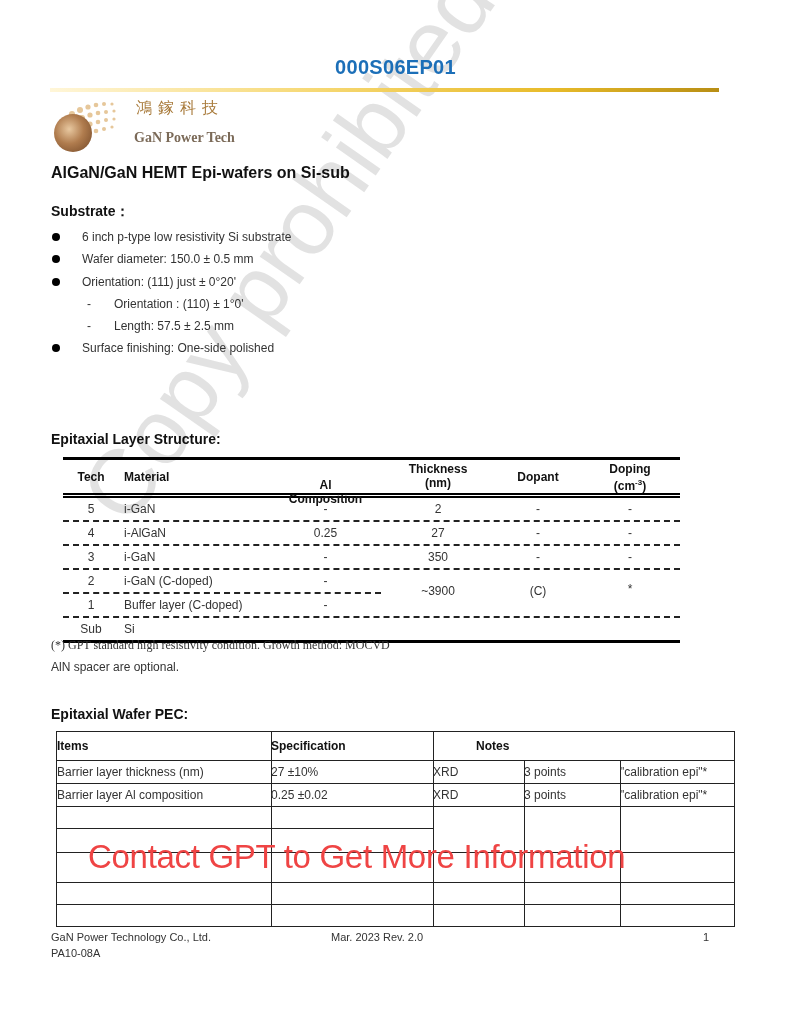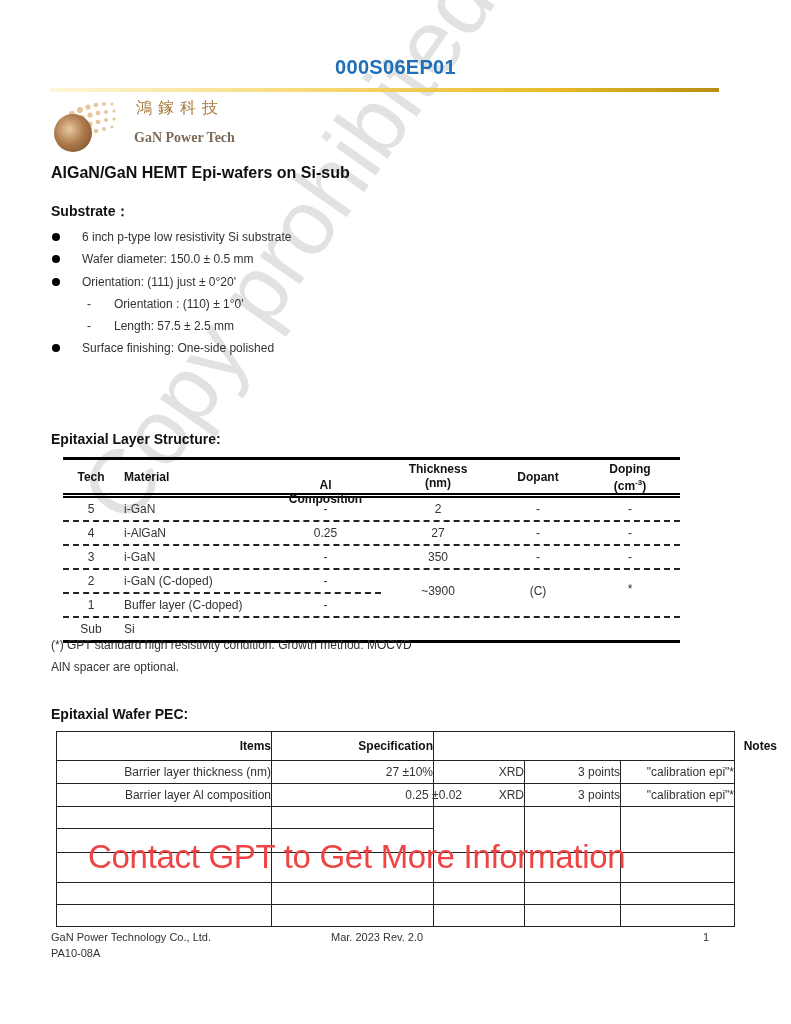--- a/index.html
+++ b/index.html
@@ -53,21 +53,21 @@
   .c-mat { left: 61px; }
   .c-al { left: 195px; width: 135px; text-align: center; }
   .c-th { left: 320px; width: 110px; text-align: center; }
   .c-dop { left: 420px; width: 110px; text-align: center; }
   .c-dg { left: 510px; width: 114px; text-align: center; }
 
   .note { left: 51px; font-size: 12px; color: #333; }
 
   
   .pec { left: 56px; top: 731px; width: 679px; height: 196px; border: 1px solid #222; box-sizing: border-box; }
-  .pec .cell { position: absolute; font-size: 12px; color: #333; text-align: right; }
+  .pec .cell { position: absolute; font-size: 12px; color: #333; text-align: left; }
   .pec .hd { font-weight: bold; color: #111; }
   .hl { position: absolute; height: 0; border-top: 1px solid #222; }
   .vl { position: absolute; width: 0; border-left: 1px solid #222; }
 
   .contact {
     left: 88px; top: 838px; font-size: 33px; color: #ef4444; white-space: nowrap; letter-spacing: -0.3px;
   }
   .footer { font-size: 11px; color: #333; }
 
   .watermark {
@@ -202,21 +202,21 @@
     <span class="abs c-dg" style="top:12px; font-size:12px; color:#333;">*</span>
   </div>
   <div class="dash"></div>
   <div class="lt-row">
     <span class="c-layer">Sub</span>
     <span class="c-mat">Si</span>
   </div>
   <div class="lt-bottom"></div>
 </div>
 
-<div class="abs note" style="top:638px;">(*) GPT  standard high resistivity condition.  Growth method: MOCVD</div>
+<div class="abs note" style="top:638px;font-family:Liberation Serif, serif;">(*) GPT  standard high resistivity condition.  Growth method: MOCVD</div>
 <div class="abs note" style="top:660px;">AlN spacer are optional.</div>
 
 <div class="abs h2" style="left:51px; top:706px;">Epitaxial Wafer PEC:</div>
 
 <div class="abs pec">
 
   <div class="hl" style="top:28px; left:0; width:677px;"></div>
   <div class="hl" style="top:51px; left:0; width:677px;"></div>
   <div class="hl" style="top:74px; left:0; width:677px;"></div>
   <div class="hl" style="top:96px; left:0; width:376px;"></div>
@@ -233,21 +233,21 @@
   <div class="cell hd" style="left:214px; width:162px; top:7px;">Specification</div>
   <div class="cell hd" style="left:376px; width:301px; top:7px;padding-left:43px;">Notes</div>
 
   <div class="cell" style="left:0; width:214px; top:33px;">Barrier layer thickness (nm)</div>
   <div class="cell" style="left:214px; width:162px; top:33px;">27 ±10%</div>
   <div class="cell" style="left:376px; width:91px; top:33px;">XRD</div>
   <div class="cell" style="left:467px; width:96px; top:33px;">3 points</div>
   <div class="cell" style="left:563px; width:114px; top:33px;">"calibration epi"*</div>
 
   <div class="cell" style="left:0; width:214px; top:56px;">Barrier layer Al composition</div>
-  <div class="cell" style="left:214px; width:162px; top:56px;margin-left:29px;">0.25 ±0.02</div>
+  <div class="cell" style="left:214px; width:162px; top:56px;">0.25 ±0.02</div>
   <div class="cell" style="left:376px; width:91px; top:56px;">XRD</div>
   <div class="cell" style="left:467px; width:96px; top:56px;">3 points</div>
   <div class="cell" style="left:563px; width:114px; top:56px;">"calibration epi"*</div>
 </div>
 
 <div class="abs contact">Contact GPT to Get More Information</div>
 
 <div class="abs footer" style="left:51px; top:931px;">GaN Power Technology Co., Ltd.</div>
 <div class="abs footer" style="left:51px; top:947px;">PA10-08A</div>
 <div class="abs footer" style="left:331px; top:931px;">Mar. 2023  Rev. 2.0</div>

